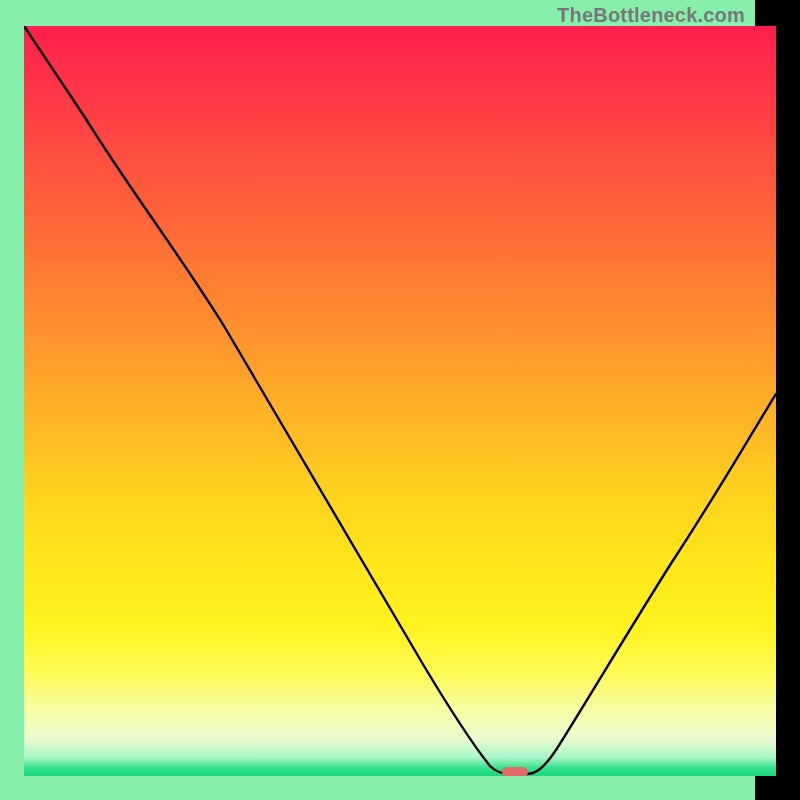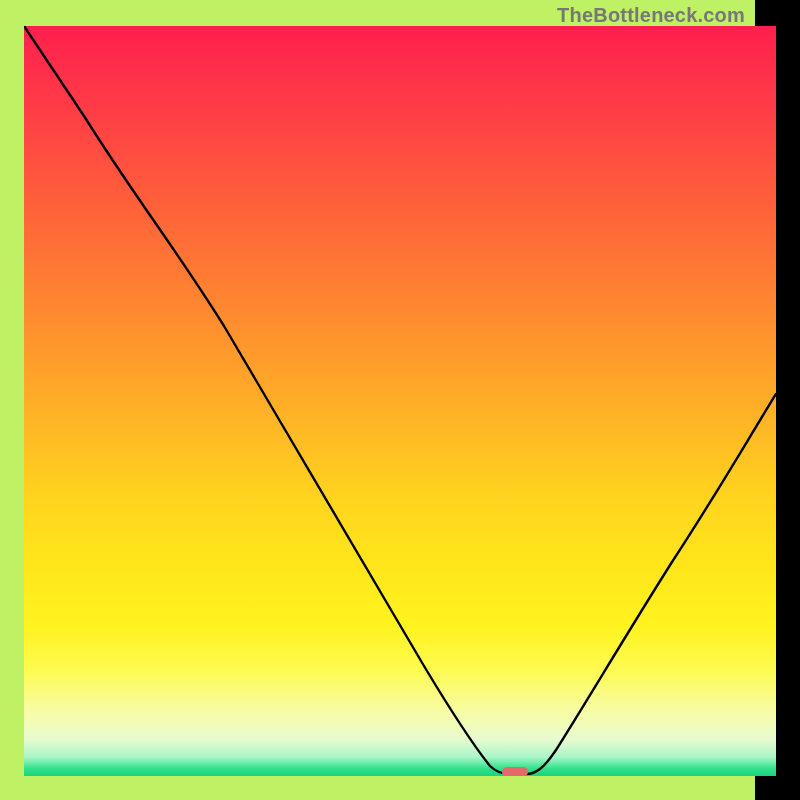--- a/index.html
+++ b/index.html
@@ -8,21 +8,21 @@
     width: 800px;
     height: 800px;
     background: #000;
     overflow: hidden;
     font-family: Arial, Helvetica, sans-serif;
   }
   .frame {
     position: relative;
     width: 755px;
     height: 800px;
-    background: #bef264;
+    background: #86efac;
   }
   .watermark {
     position: absolute;
     top: 4px;
     right: 10px;
     color: #777;
     font-size: 20px;
     font-weight: 600;
     letter-spacing: 0.2px;
     z-index: 50;

